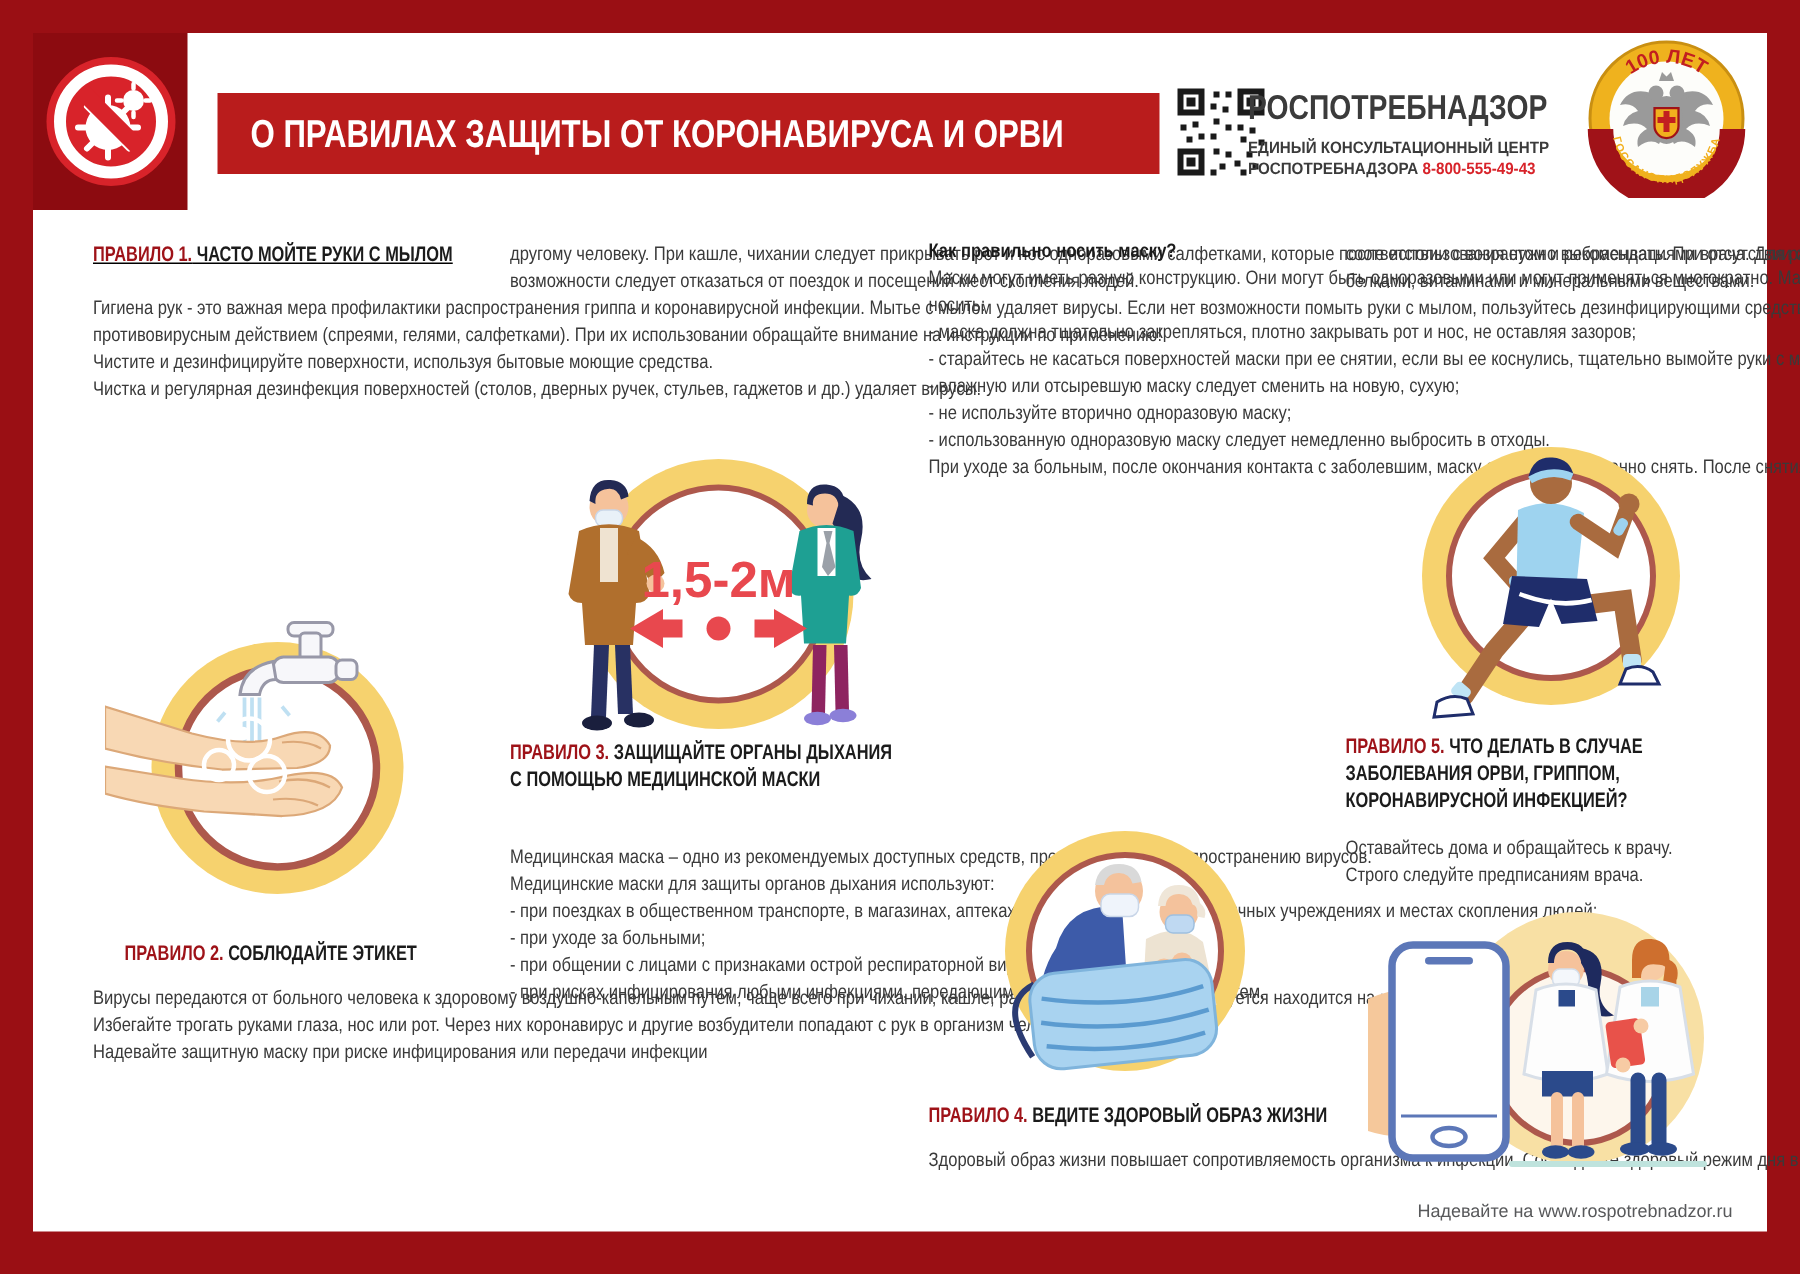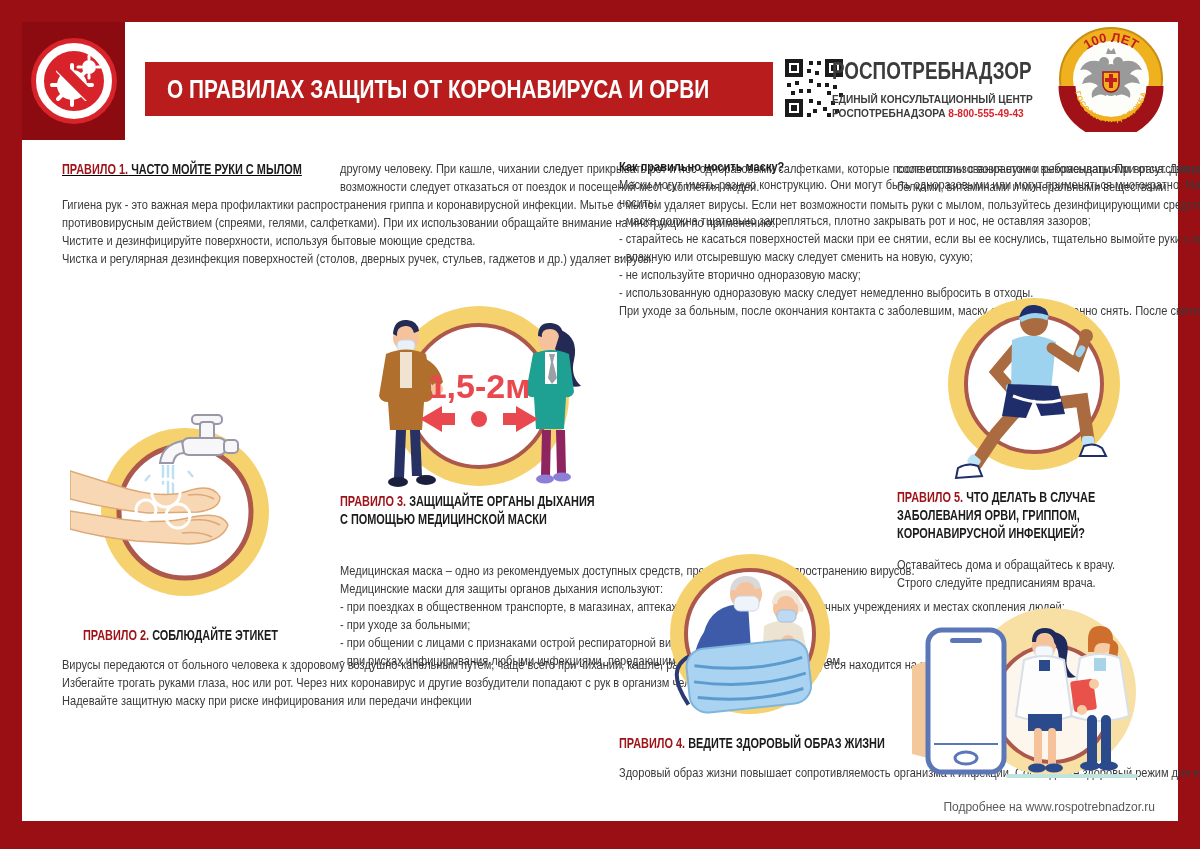--- a/index.html
+++ b/index.html
@@ -361,13 +361,13 @@
       <circle cx="182" cy="90" r="5" fill="#F7CBA4"></circle>
       <circle cx="170" cy="116" r="5" fill="#F7CBA4"></circle>
       <path d="M180,126 v42 M194,126 v42" stroke="#2B4A8B" stroke-width="10" stroke-linecap="round"></path>
       <ellipse cx="178" cy="172" rx="10" ry="4.5" fill="#2B4A8B"></ellipse>
       <ellipse cx="196" cy="172" rx="10" ry="4.5" fill="#2B4A8B"></ellipse>
     </g>
     <path d="M96,182 h128" stroke="#BFE3DD" stroke-width="4" stroke-linecap="round"></path>
   </svg>
 </div>
 
-<div class="abs footer-note" style="left:897px;top:800px;">Подробнее на www.rospotrebnadzor.ru</div>
+<div class="abs footer-note" style="left:897px;top:800px;">Надевайте на www.rospotrebnadzor.ru</div>
 
 </body></html>

